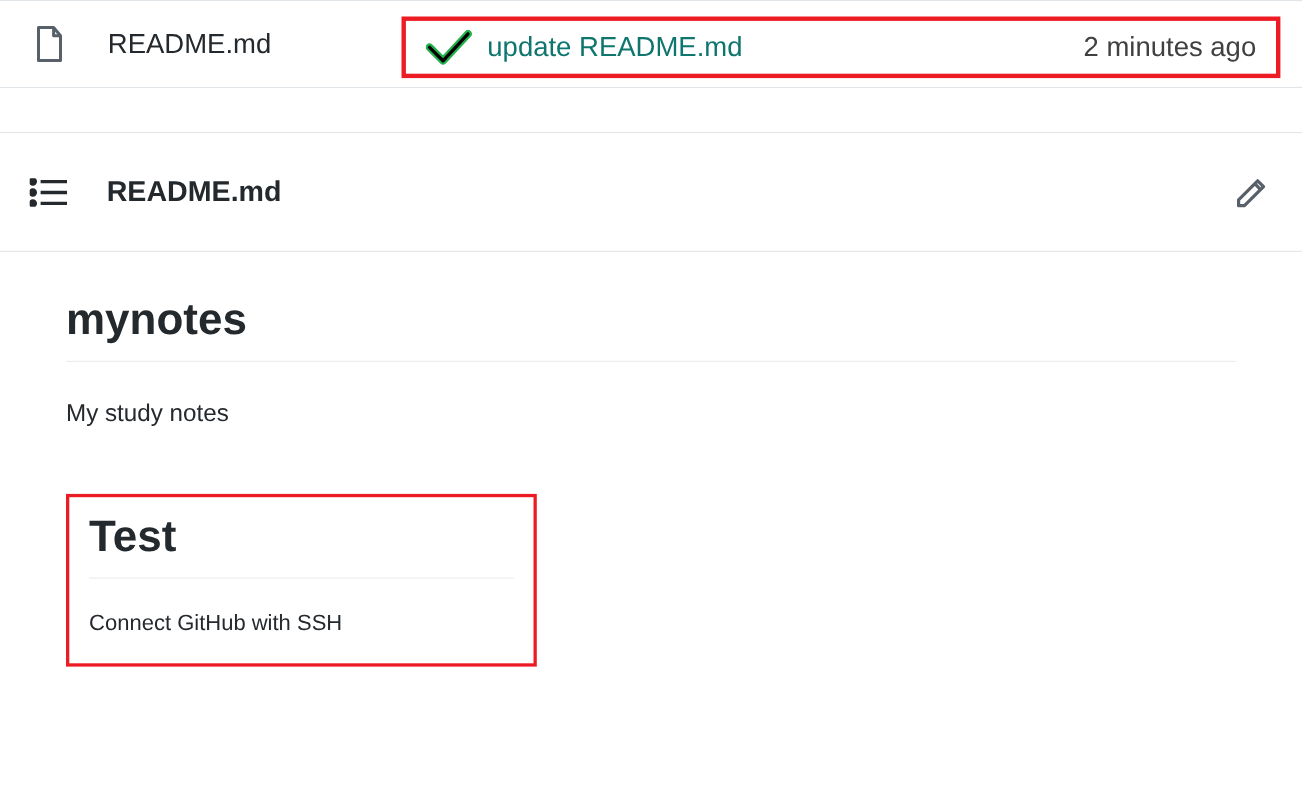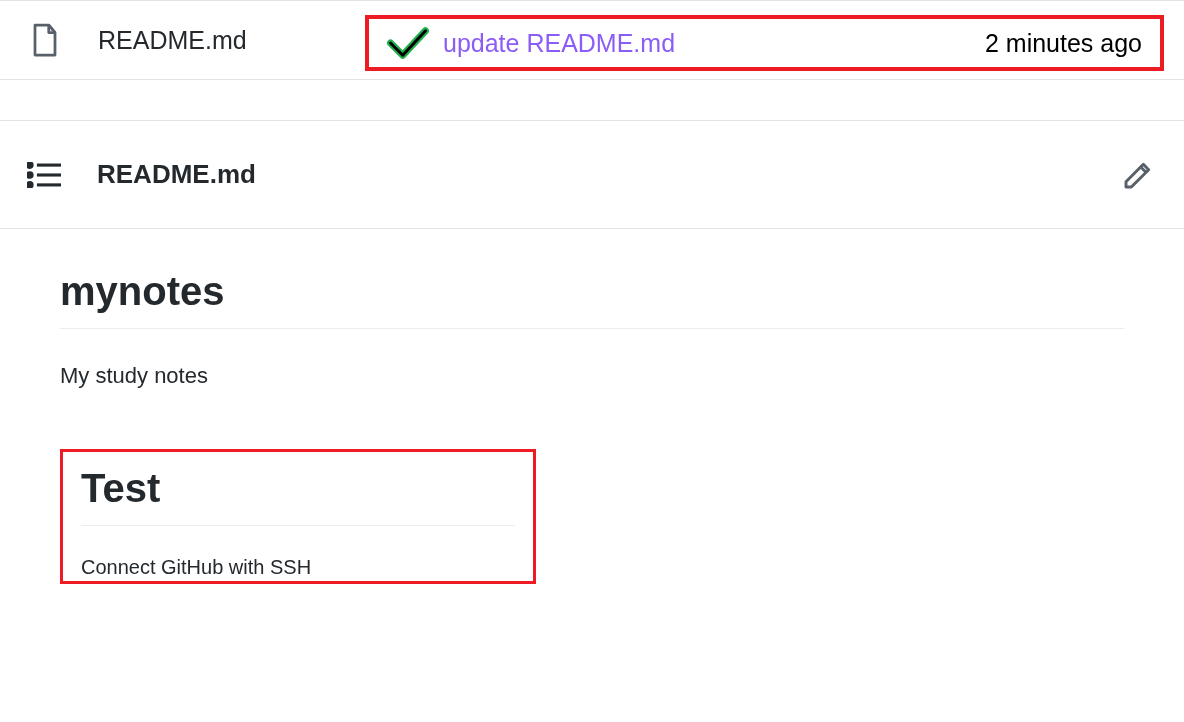--- a/index.html
+++ b/index.html
@@ -45,26 +45,26 @@
       padding: 0 18px;
     }
     .checkmark {
       width: 42px;
       height: 32px;
       margin-right: 14px;
       flex-shrink: 0;
     }
     .commit-msg {
       font-size: 25px;
-      color: #8b5cf6;
+      color: #0f766e;
       flex: 1;
     }
     .commit-time {
       font-size: 25px;
-      color: #000000;
+      color: #404040;
     }
     .readme-panel {
       margin-top: 40px;
       border-top: 1px solid #e1e4e8;
     }
     .readme-header {
       display: flex;
       align-items: center;
       height: 108px;
       padding: 0 30px 0 27px;
@@ -101,22 +101,22 @@
       border-bottom: 1px solid #eaecef;
       margin-bottom: 34px;
     }
     .md-p {
       font-size: 22px;
       color: #24292e;
       margin-bottom: 60px;
     }
     .highlight-box-2 {
       border: 3px solid #ed1c24;
-      padding: 14px 18px 2px 18px;
-      width: 476px;
+      padding: 14px 18px 24px 18px;
+      width: 428px;
     }
     .highlight-box-2 .md-h1 {
       margin-bottom: 30px;
     }
     .highlight-box-2 .md-p {
       margin-bottom: 0;
       font-size: 20px;
     }
   </style>
 </head>

